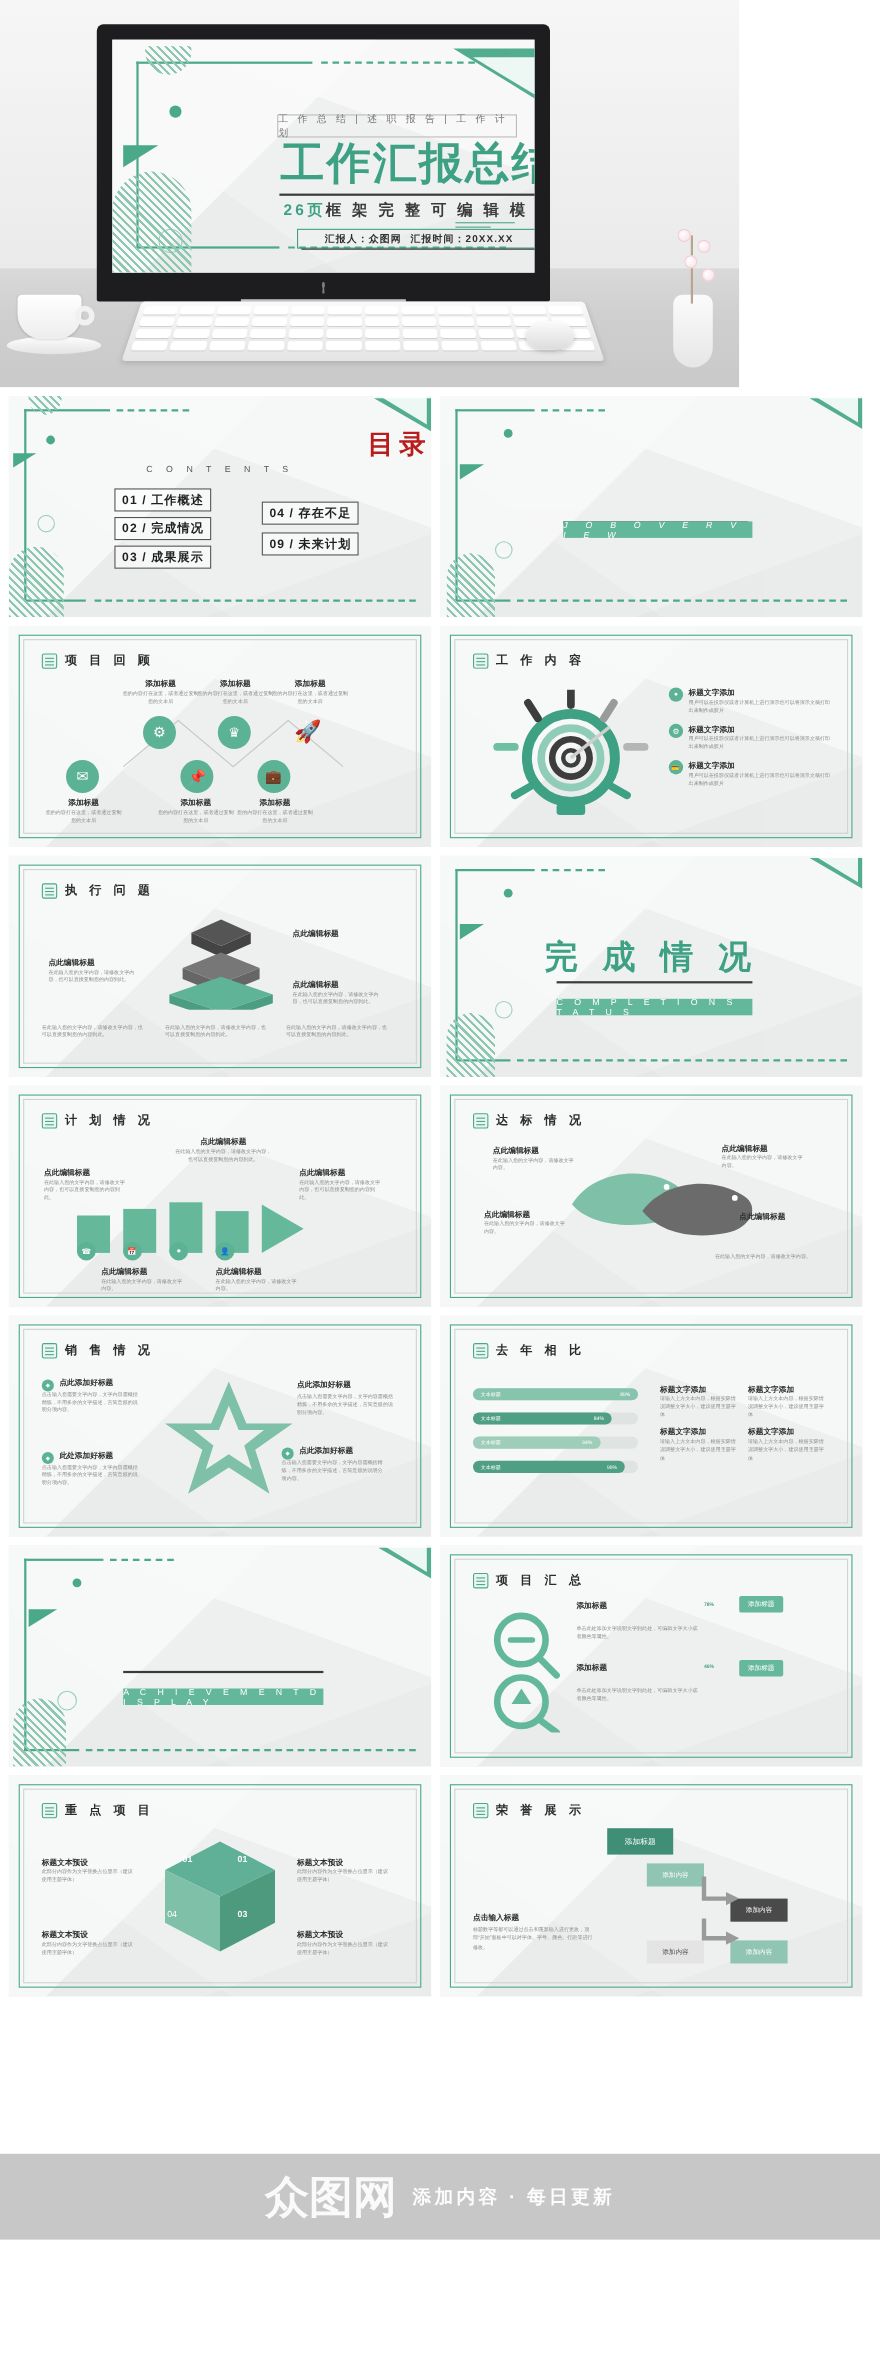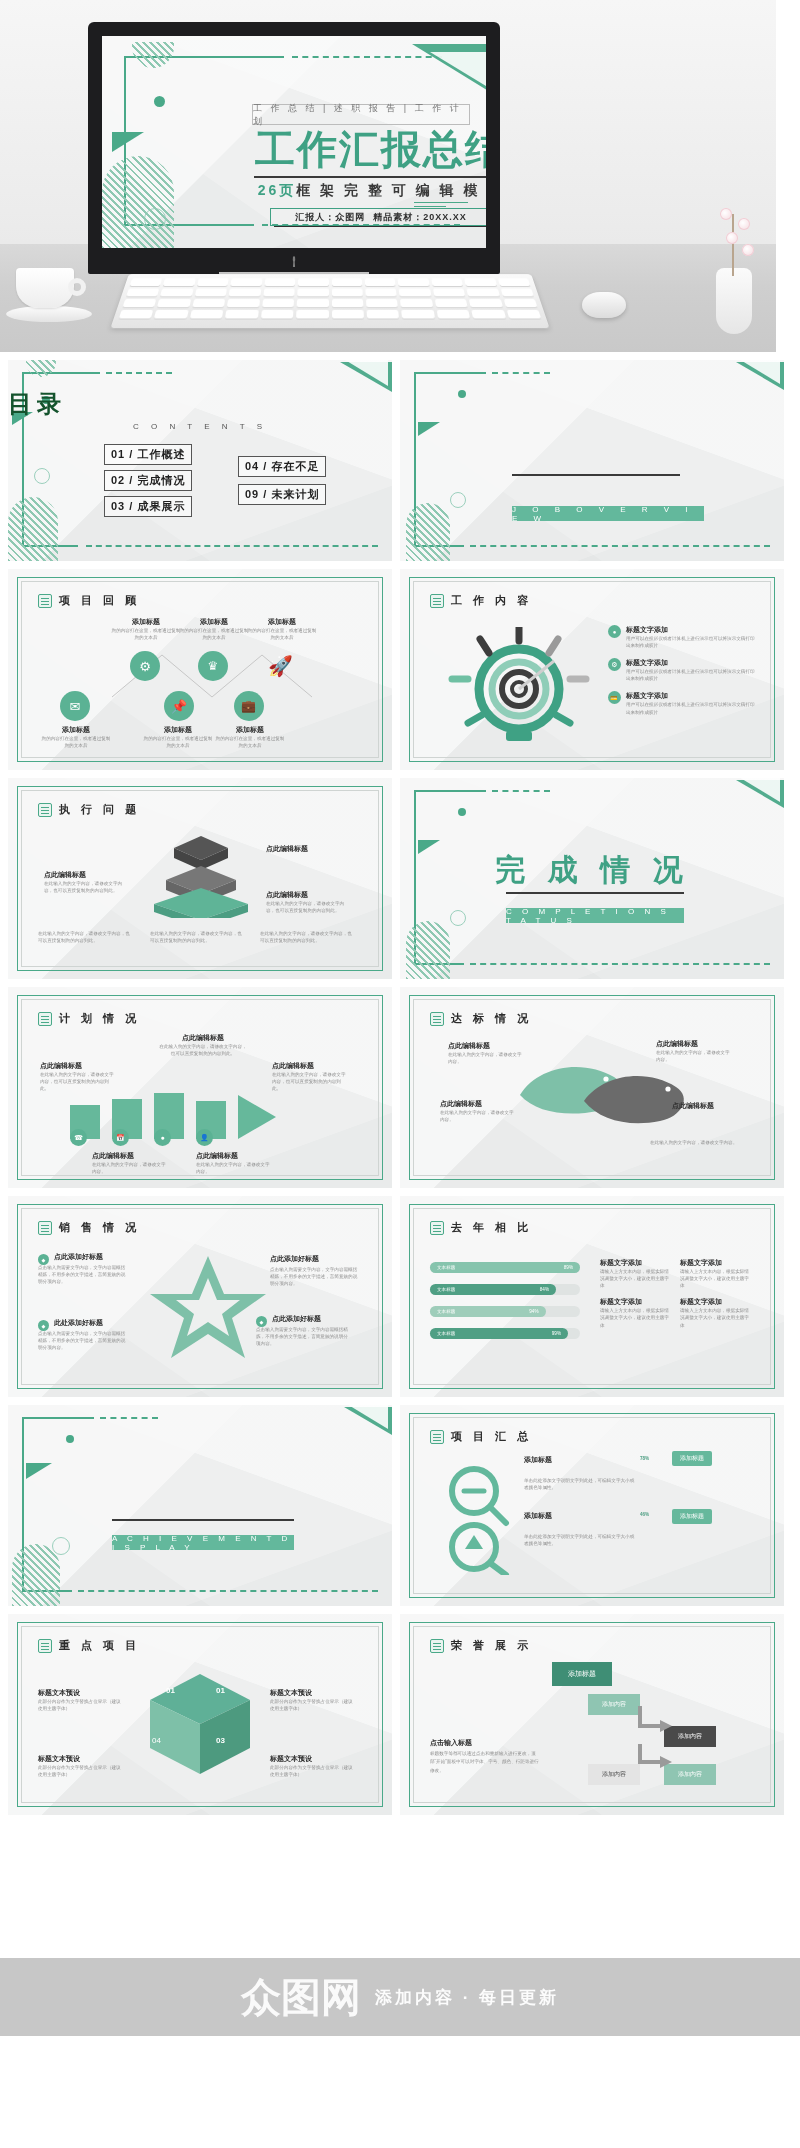--- a/index.html
+++ b/index.html
@@ -3,21 +3,21 @@
 <meta charset="utf-8">
 <style>
   * { box-sizing: border-box; margin:0; padding:0; }
   html,body { background:#ffffff; }
   body {
     width:800px; height:2148px; position:relative; overflow:hidden;
     font-family:"Liberation Sans","DejaVu Sans",sans-serif;
     color:#333;
   }
   
-  .hero { position:relative; width:776px; height:352px; background:#f2f2f2; overflow:hidden; }
+  .hero { position:relative; width:672px; height:352px; background:#f2f2f2; overflow:hidden; }
   .hero-bg { position:absolute; inset:0; background:linear-gradient(180deg,#f6f6f6 0%,#ececec 60%,#e3e3e3 100%); }
   .desk { position:absolute; left:0; right:0; bottom:0; height:108px;
           background:linear-gradient(180deg,#d9d9d9 0%,#cfcfcf 40%,#c9c9c9 100%); }
   .monitor { position:absolute; left:88px; top:22px; width:412px; height:252px; }
   .bezel { position:absolute; inset:0; background:#1d1d1f; border-radius:6px 6px 2px 2px; padding:14px 14px 26px 14px; }
   .bezel::after{ content:""; position:absolute; left:50%; bottom:7px; width:9px; height:11px; transform:translateX(-50%);
                  background:#8d8d8d; clip-path:polygon(50% 0,62% 10%,66% 34%,58% 52%,62% 100%,38% 100%,42% 52%,34% 34%,38% 10%); opacity:.85;}
   .stand { position:absolute; left:50%; top:250px; transform:translateX(-50%); width:150px; height:28px;
            background:linear-gradient(180deg,#c7c7c7,#a8a8a8); border-radius:0 0 6px 6px; }
   .stand2 { position:absolute; left:50%; top:276px; transform:translateX(-50%); width:220px; height:8px;
@@ -97,22 +97,22 @@
   .sframe-in { position:absolute; left:13px; top:12px; right:13px; bottom:12px; border:1px solid #cfd4d2; }
 
   
   .sec-title { position:absolute; width:100%; text-align:center; font-size:30px; font-weight:bold;
                letter-spacing:6px; color:#3fa184; font-family:"DejaVu Sans","Liberation Sans",sans-serif; }
   .sec-rule { position:absolute; border-top:2px solid #3a3a3a; }
   .sec-en { position:absolute; height:15px; background:#63b89c; color:#fff; font-size:8px;
             letter-spacing:7px; display:flex; align-items:center; justify-content:center; }
 
   
-  .toc-title { position:absolute; left:0; right:0; text-align:left; font-size:24px; font-weight:bold;
-               letter-spacing:5px; color:#14532d; font-family:"DejaVu Sans","Liberation Sans",sans-serif;}
+  .toc-title { position:absolute; left:0; right:0; text-align:right; font-size:24px; font-weight:bold;
+               letter-spacing:5px; color:#b91c1c; font-family:"DejaVu Sans","Liberation Sans",sans-serif;}
   .toc-en { position:absolute; left:0; right:0; text-align:center; font-size:8px; letter-spacing:5px; color:#555; }
   .toc-box { position:absolute; border:1.5px solid #555; background:rgba(255,255,255,.55);
              font-size:11px; font-weight:bold; letter-spacing:1px; color:#1f1f1f;
              padding:2px 6px; white-space:nowrap; }
 
   
   .sh { position:absolute; left:30px; top:24px; display:flex; align-items:center; gap:7px; }
   .sh-icon { width:14px; height:14px; border:1.5px solid #4aa989; border-radius:2px; position:relative; background:#eaf4f0;}
   .sh-icon::before{content:"";position:absolute; left:2px; top:3px; width:8px; height:1.5px; background:#4aa989;
                    box-shadow:0 3px 0 #4aa989, 0 6px 0 #4aa989;}
@@ -157,21 +157,21 @@
         <div class="hatch-bl"></div>
 
         <div class="eyebrow">工 作 总 结 | 述 职 报 告 | 工 作 计 划</div>
         <div class="hero-title">工作汇报总结</div>
         <div class="hero-rule"></div>
         <div class="hero-sub">
           <b>26页</b><span>框 架 完 整 可 编 辑 模 板</span>
         </div>
         <div class="hero-meta">
           <span>汇报人：众图网</span>
-          <span>精品素材：20XX.XX</span>
+          <span>汇报时间：20XX.XX</span>
         </div>
         <div class="meta-shadow"></div>
 
         <div class="small-dashes">
             <i></i>
             <i></i>
           </div>
       </div>
     </div>
     <div class="stand"></div>
@@ -282,21 +282,21 @@
     <div class="gf-top" style="left:14px;top:12px;width:72px;"></div>
     <div class="gf-dash" style="left:92px;top:12px;width:58px;"></div>
     <div class="gf-bot" style="left:14px;bottom:14px;width:50px;"></div>
     <div class="gf-botdash" style="left:70px;bottom:14px;right:14px;"></div>
     <div class="tri-big" style="right:0;top:2px;border-top-width:28px;border-left-width:48px;"></div>
     <div class="tri-small" style="left:18px;top:62px;border-top-width:14px;border-right-width:22px;"></div>
     <div class="dot-fill" style="left:58px;top:30px;width:8px;height:8px;"></div>
     <div class="dot-ring" style="left:50px;top:132px;width:16px;height:16px;"></div>
     <div class="hatch-bl" style="left:6px;bottom:0;width:44px;height:58px;"></div>
     <div class="sec-rule" style="left:112px;top:114px;width:168px;"></div>
-    <div class="sec-en" style="left:112px;top:146px;width:192px;">J O B   O V E R V I E W</div>
+    <div class="sec-en" style="left:112px;top:114px;width:172px;font-style:italic;">J O B   O V E R V I E W</div>
   </div>
 
   <div class="slide">
     <div class="poly"></div>
       <div class="sframe"></div>
       <div class="sframe-in"></div>
     <div class="sh">
       <span class="sh-icon"></span>
       <span class="sh-text">项 目 回 顾</span>
     </div>

